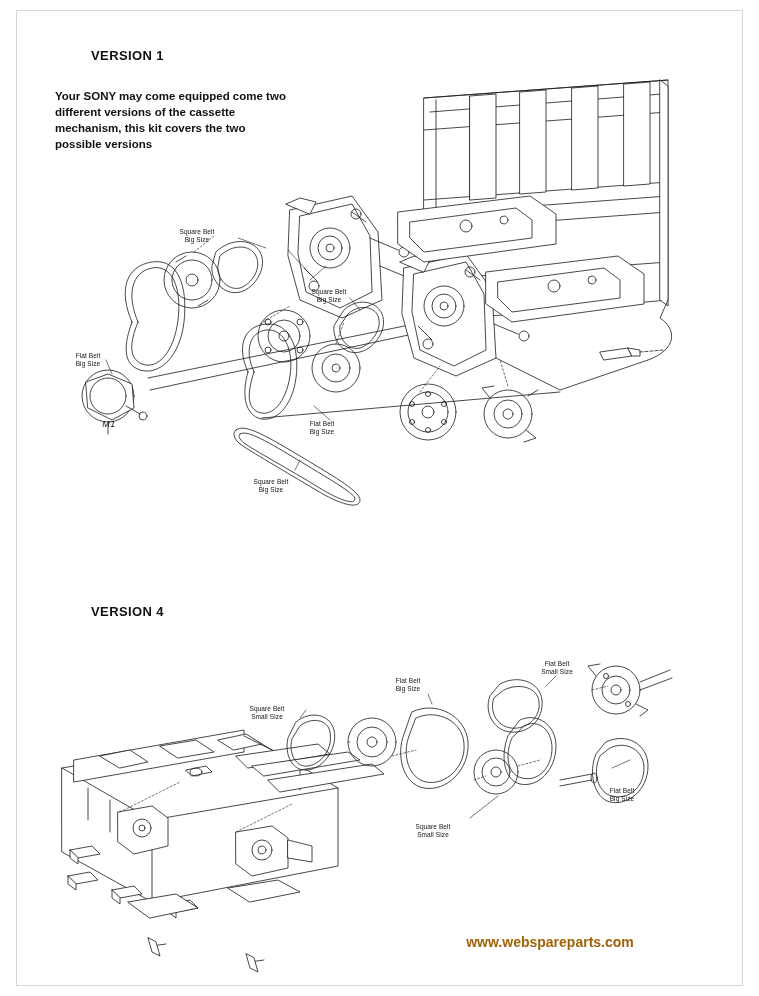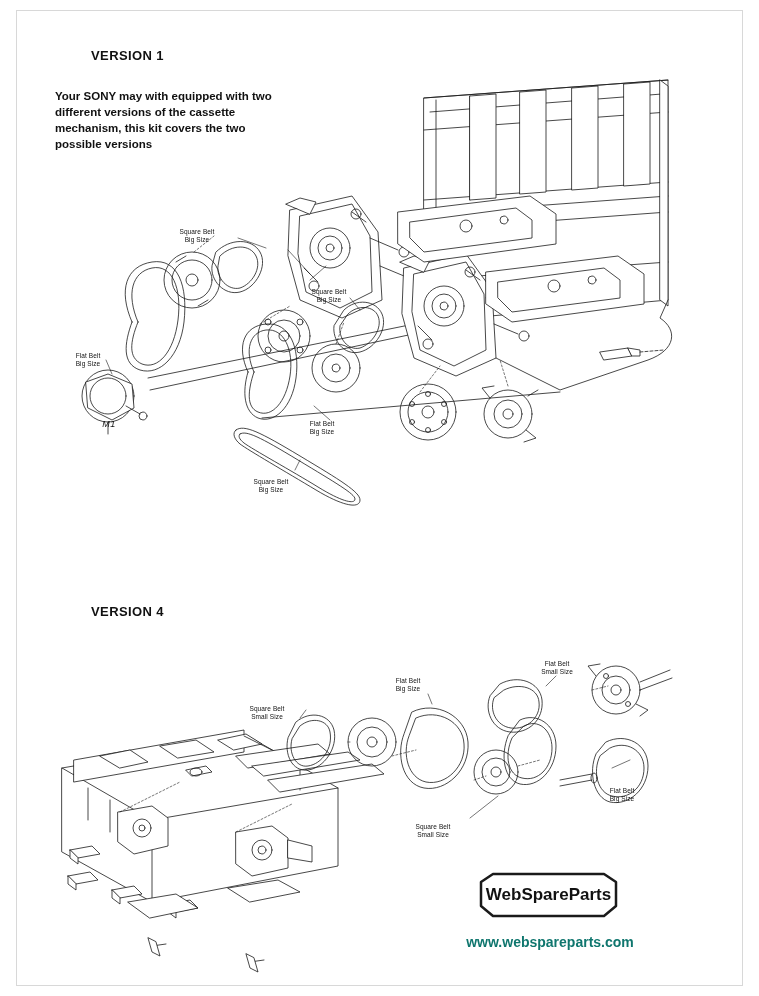--- a/index.html
+++ b/index.html
@@ -91,21 +91,21 @@
     letter-spacing: 0px;
   }
   .brand-url {
     position: absolute;
     left: 420px;
     top: 934px;
     width: 260px;
     text-align: center;
     font-weight: bold;
     font-size: 14px;
-    color: #0f766e;
+    color: #a16207;
   }
 
   
   .drawing {
     position: absolute;
     left: 0;
     top: 0;
     width: 759px;
     height: 996px;
     pointer-events: none;
@@ -408,21 +408,21 @@
           <path d="M236 832 L292 804" stroke-dasharray="2 2"></path>
           <path d="M120 812 L180 782" stroke-dasharray="2 2"></path>
         </g>
 
       </g>
     </svg>
   </div>
 
   <div class="version-heading" id="version1-heading">VERSION 1</div>
 
-  <div class="intro-note">Your SONY may with equipped with two different versions of the cassette mechanism, this kit covers the two possible versions</div>
+  <div class="intro-note">Your SONY may come equipped come two different versions of the cassette mechanism, this kit covers the two possible versions</div>
 
   <div class="version-heading" id="version2-heading">VERSION 4</div>
 
   <div class="callout" style="left:168px; top:228px; width:58px;">Square Belt
 Big Size</div>
 
   <div class="callout" style="left:300px; top:288px; width:58px;">Square Belt
 Big Size</div>
 
   <div class="callout" style="left:62px; top:352px; width:52px;">Flat Belt
@@ -444,22 +444,16 @@
 
   <div class="callout" style="left:528px; top:660px; width:58px;">Flat Belt
 Small Size</div>
 
   <div class="callout" style="left:596px; top:787px; width:52px;">Flat Belt
 Big Size</div>
 
   <div class="callout" style="left:404px; top:823px; width:58px;">Square Belt
 Small Size</div>
 
-  <div class="brand-badge">
-    <svg width="151" height="46" viewBox="0 0 151 46" xmlns="http://www.w3.org/2000/svg">
-      <path d="M8 10 L20 2 L131 2 L143 10 L143 34 L131 44 L20 44 L8 34 Z" fill="#ffffff" stroke="#1a1a1a" stroke-width="2.5" stroke-linejoin="round"></path>
-    </svg>
-    <div class="brand-text">WebSpareParts</div>
-  </div>
 
   <div class="brand-url">www.webspareparts.com</div>
 
 </div>
 
 </body></html>

